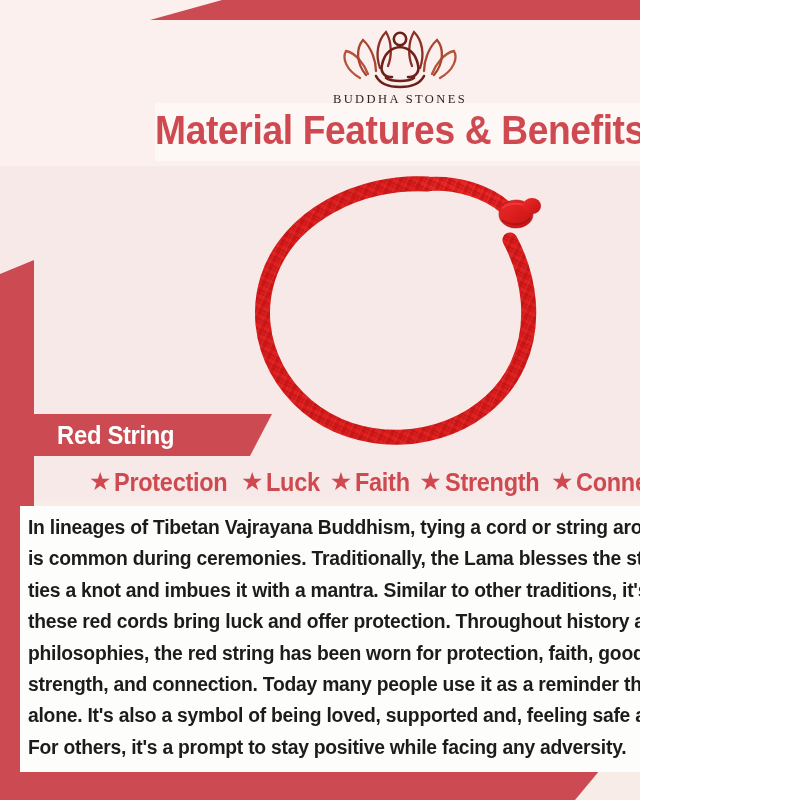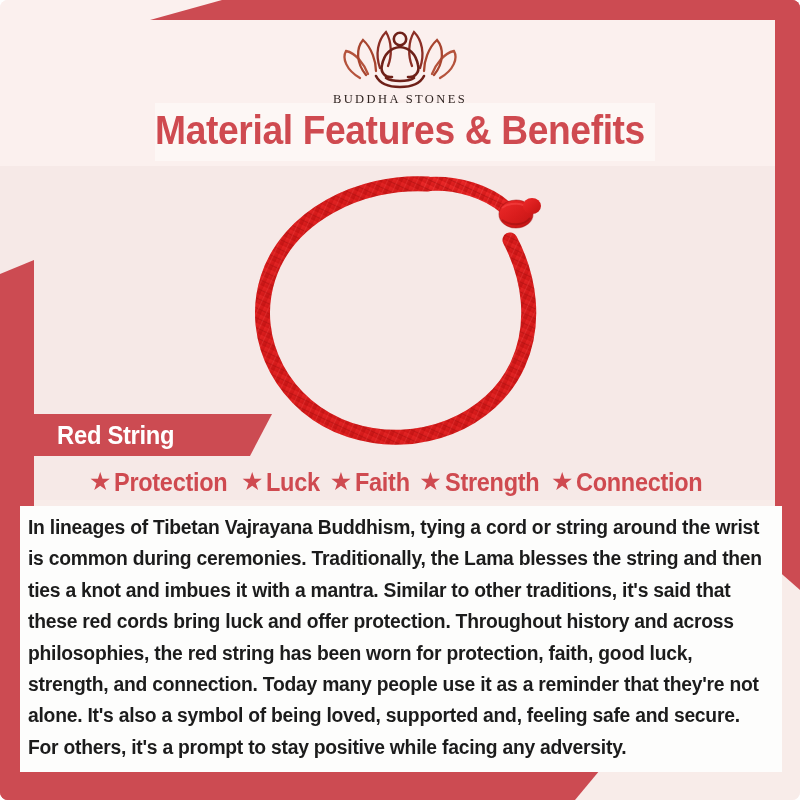--- a/index.html
+++ b/index.html
@@ -7,25 +7,24 @@
     margin: 0;
     padding: 0;
     background: #ffffff;
   }
   body {
     font-family: "Liberation Sans", sans-serif;
   }
 
   #poster {
     position: relative;
-    width: 800px;
+    width: 640px;
     height: 800px;
     overflow: hidden;
     background: #fbf0ee;
-    border-radius: 8px;
   }
 
   
   .bg-cream-top {
     position: absolute;
     left: 0; top: 0;
     width: 800px; height: 170px;
     background: #fbf0ee;
   }
   .bg-pink-mid {

